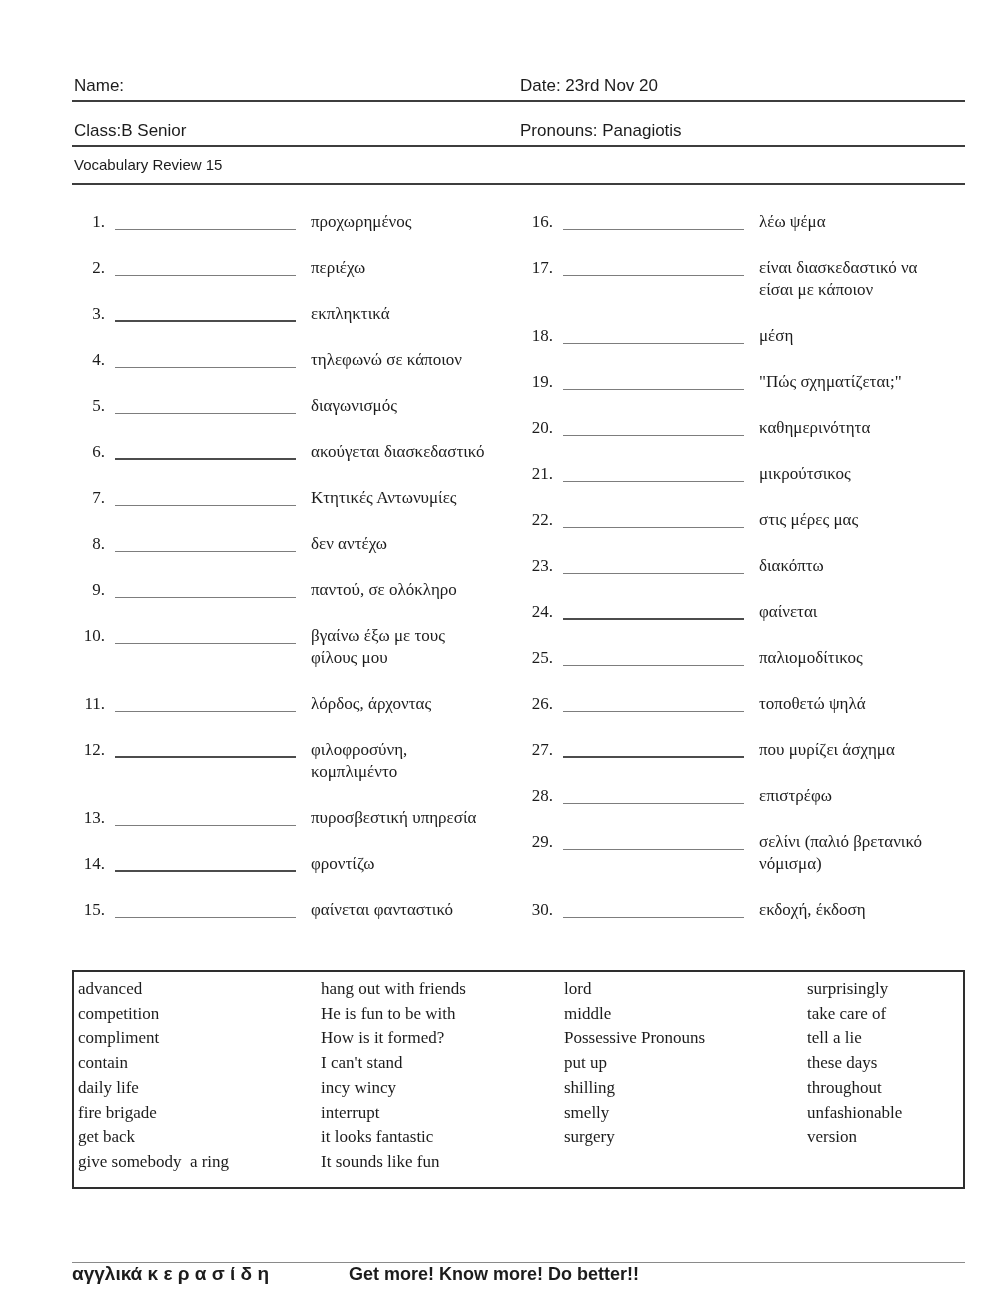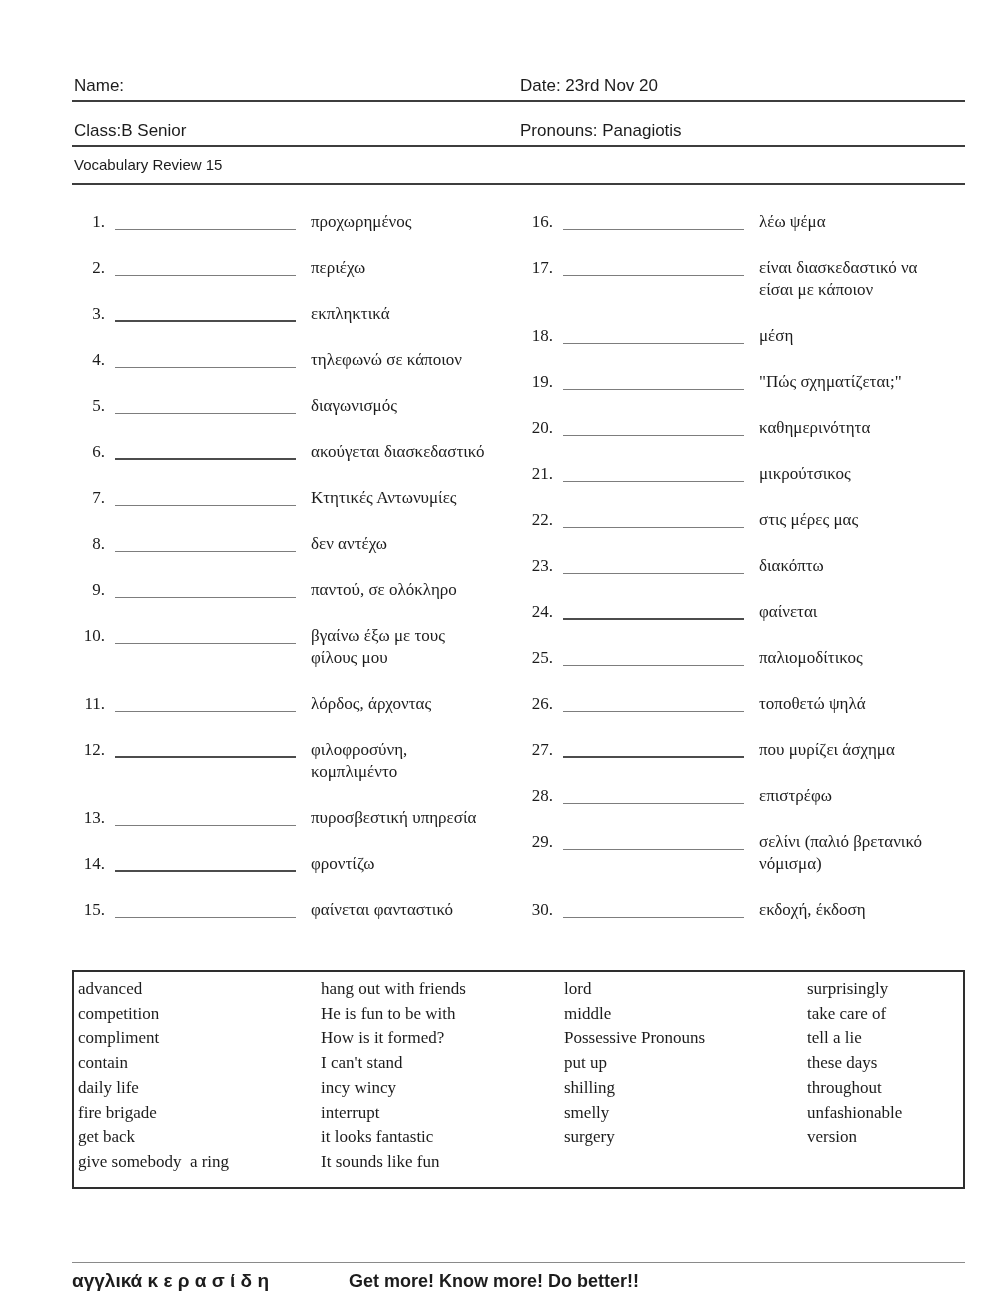--- a/index.html
+++ b/index.html
@@ -70,21 +70,20 @@
   .wb-word {
     font-size: 17px;
     line-height: 24.7px;
     white-space: pre-wrap;
   }
 
   
   .footer {
     margin-top: 73px;
     border-top: 1px solid #8a8a8a;
-    padding-top: 7px;
     display: flex;
     align-items: baseline;
     font-family: "Liberation Sans", "DejaVu Sans", sans-serif;
     font-weight: bold;
   }
   .brand  { font-size: 19px; }
   .slogan { font-size: 18px; margin-left: 80px; }
 </style>
 </head>
 <body>

